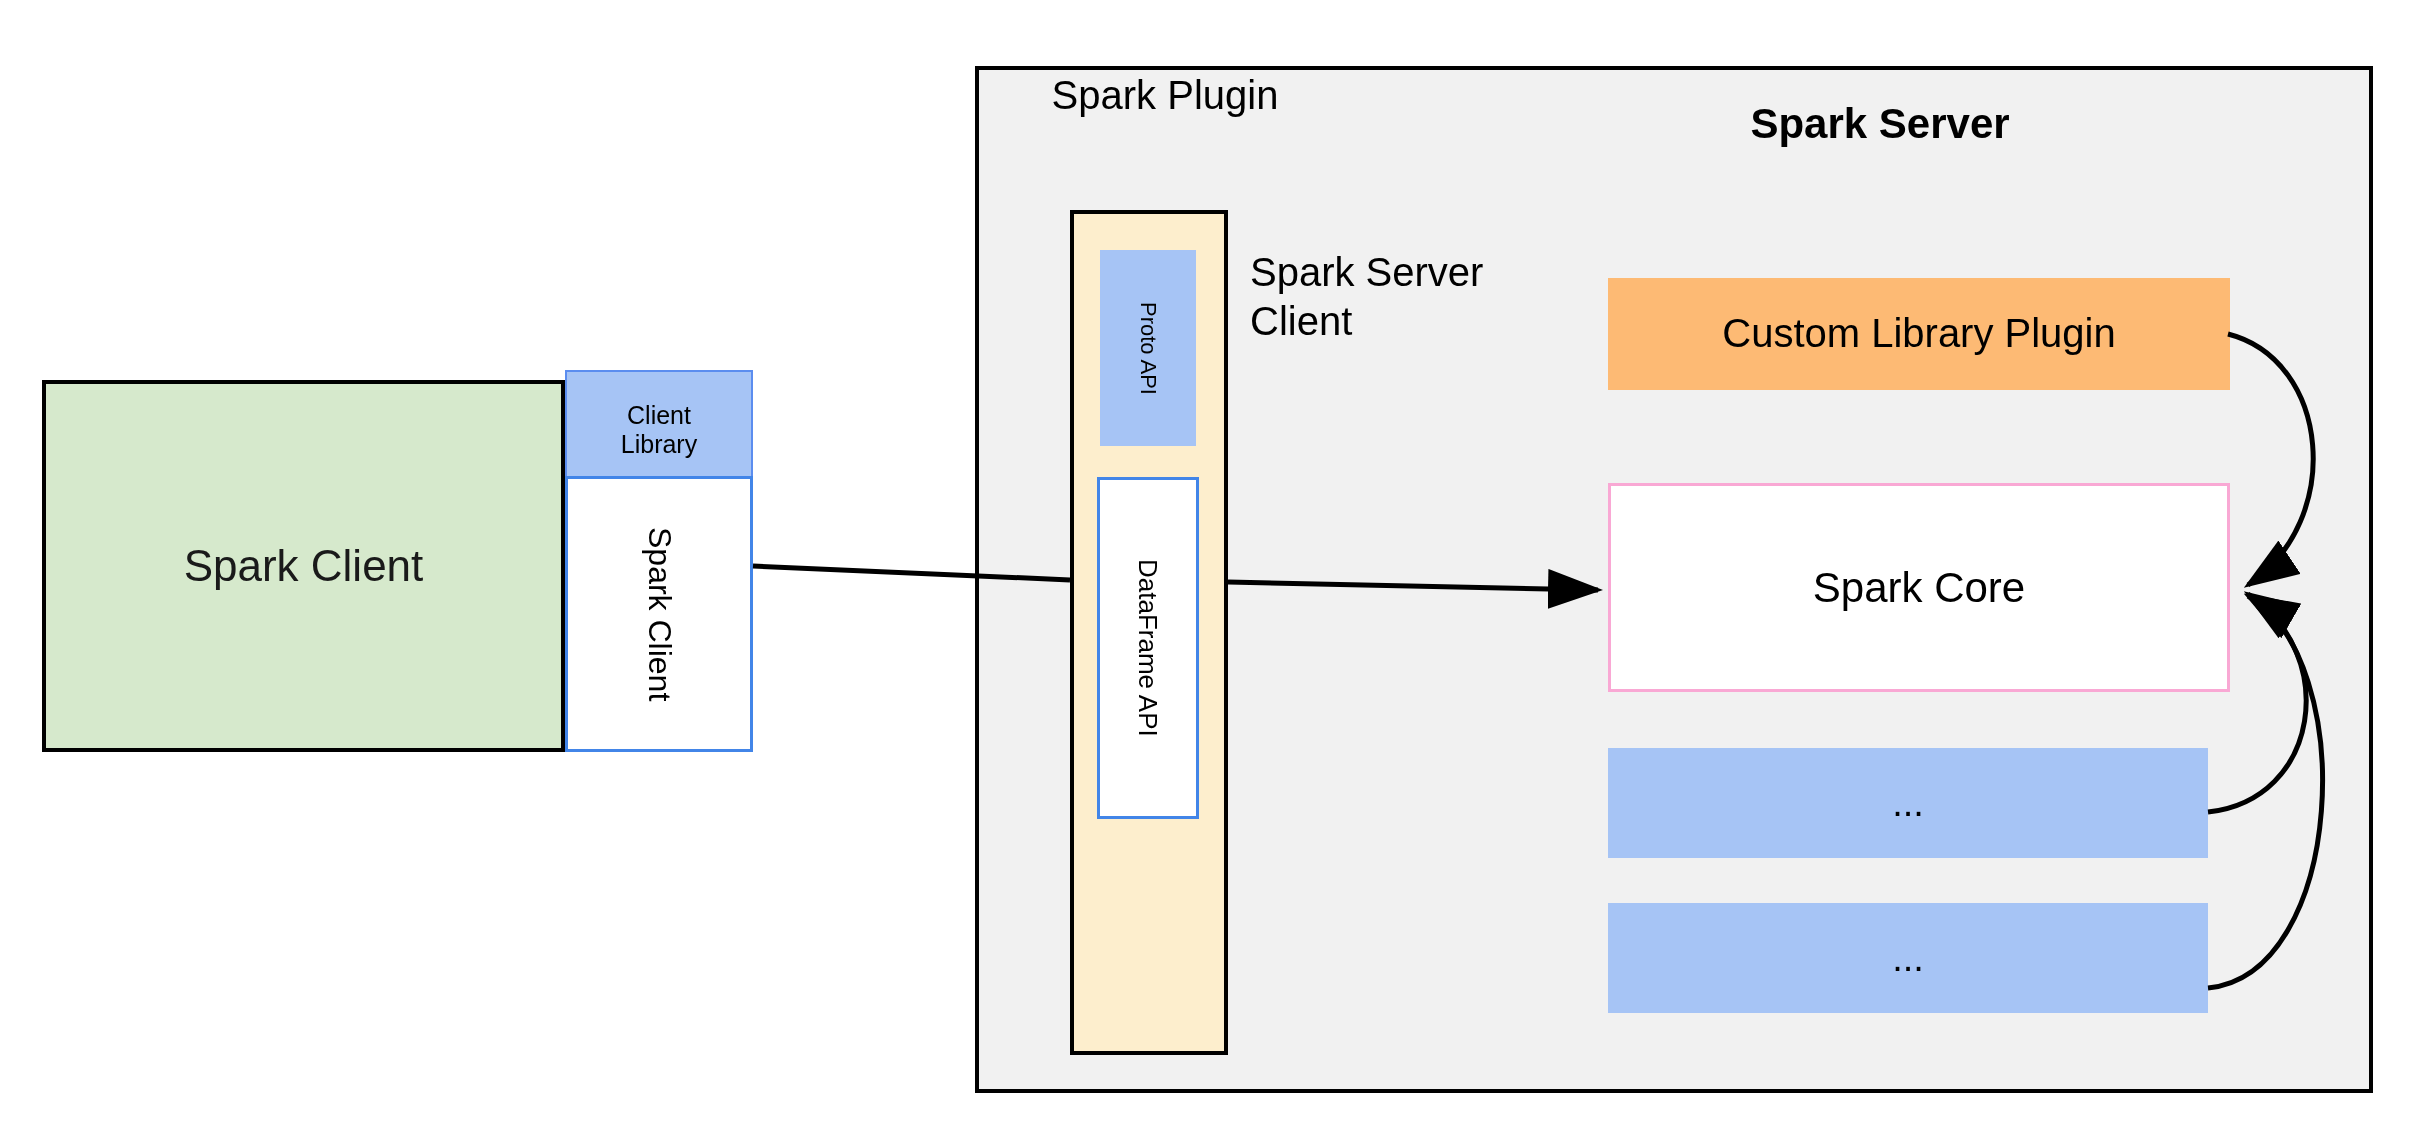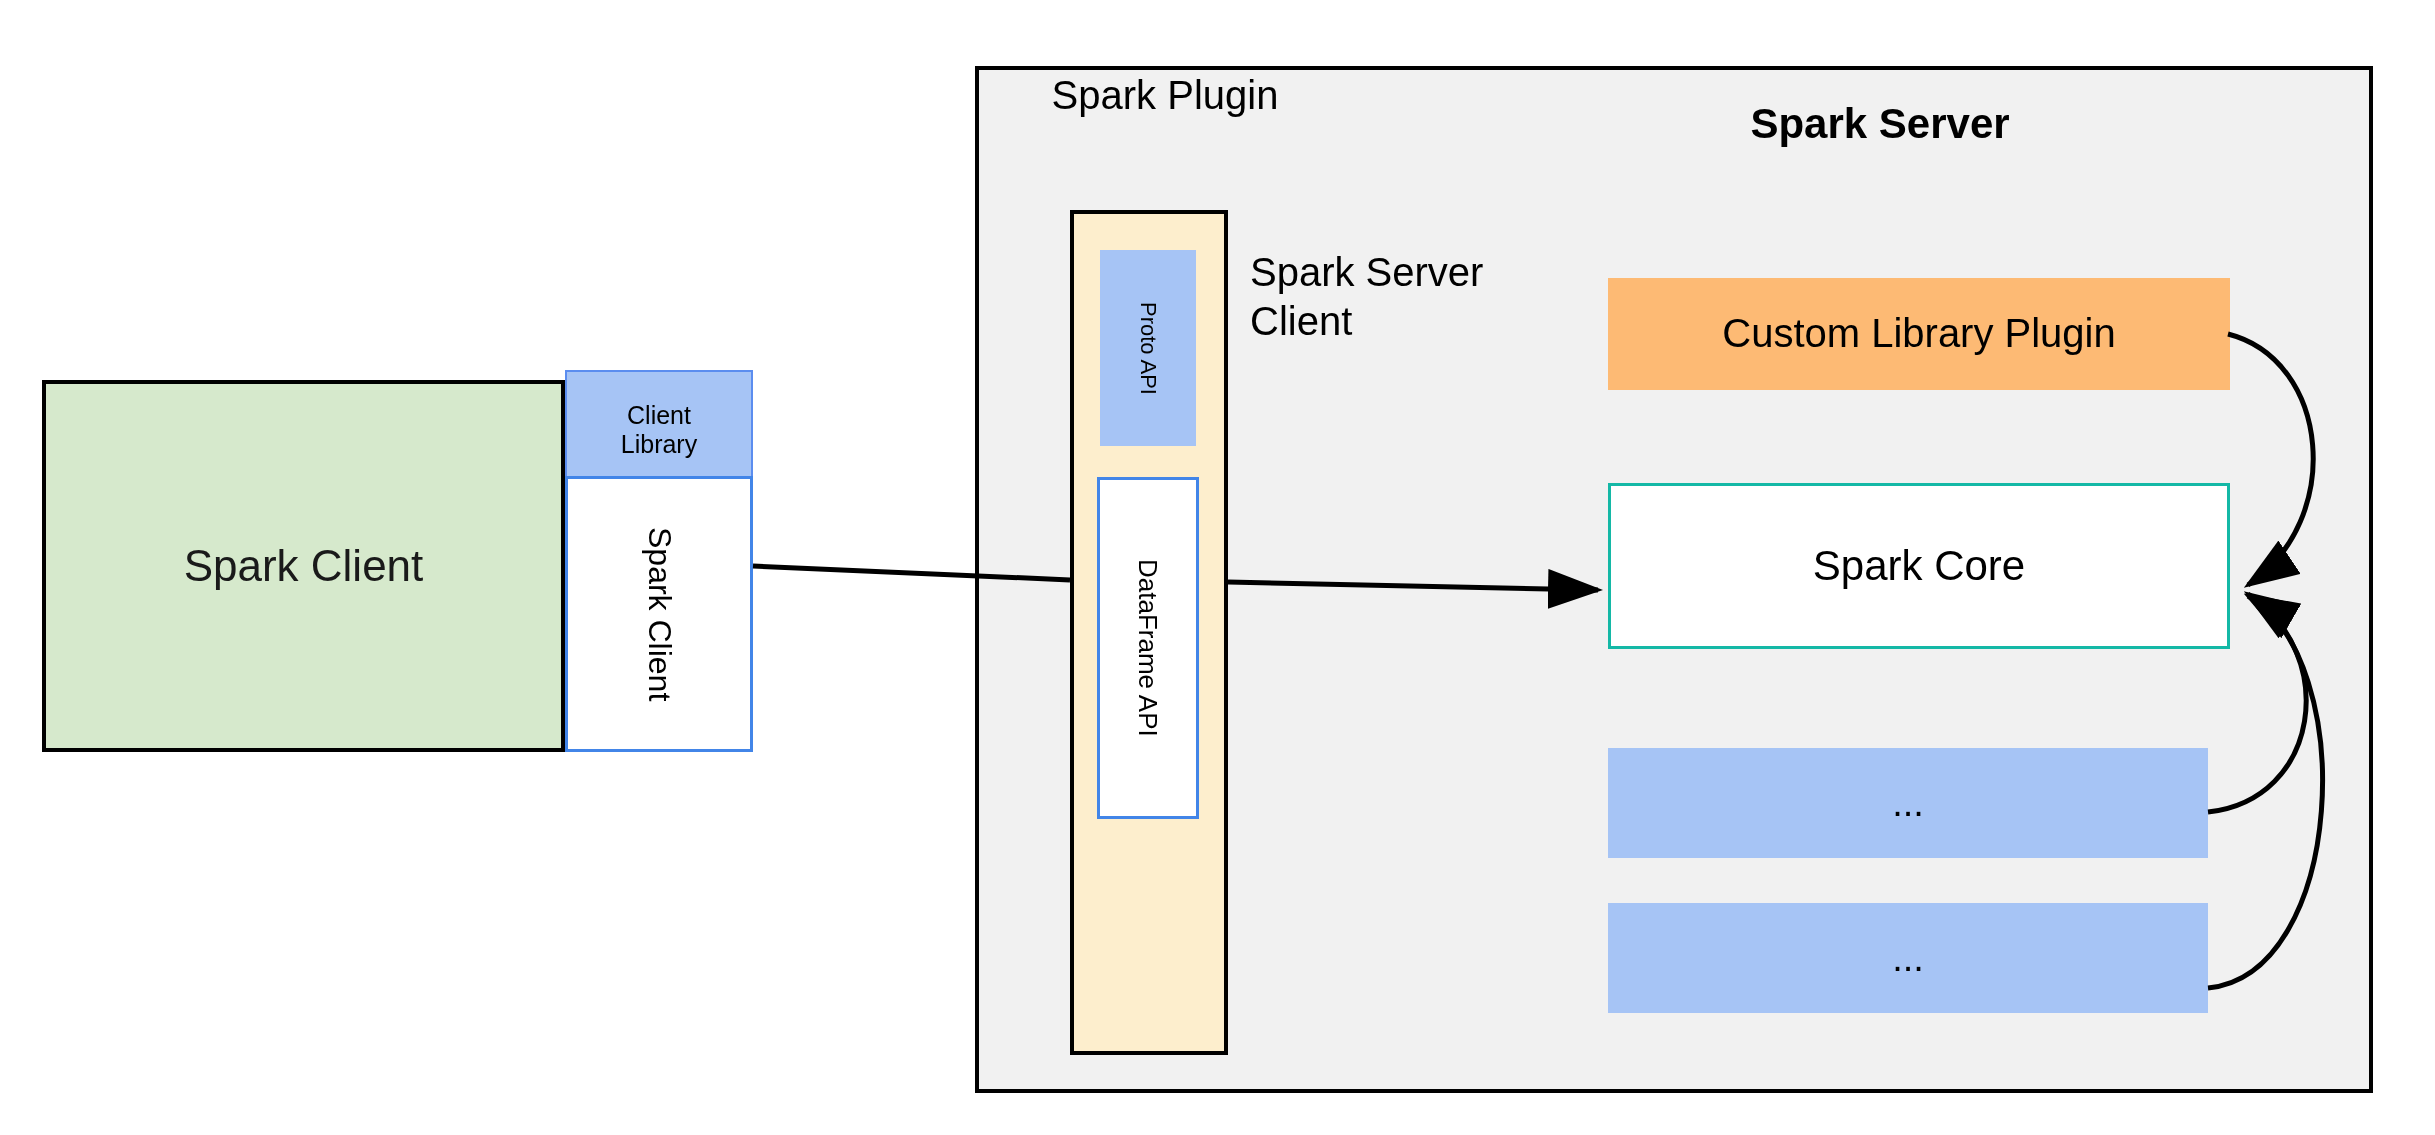--- a/index.html
+++ b/index.html
@@ -158,23 +158,23 @@
     width: 622px;
     height: 112px;
     background: #fdba74;
     font-size: 40px;
     z-index: 3;
   }
   #spark-core {
     left: 1608px;
     top: 483px;
     width: 622px;
-    height: 166px;
-    background: #ffffff;
-    border: 3px solid #14b8a6;
+    height: 209px;
+    background: #ffffff;
+    border: 3px solid #f9a8d4;
     font-size: 42px;
     z-index: 3;
   }
   #ellipsis-box-1 {
     left: 1608px;
     top: 748px;
     width: 600px;
     height: 110px;
     background: #a6c4f5;
     font-size: 38px;

